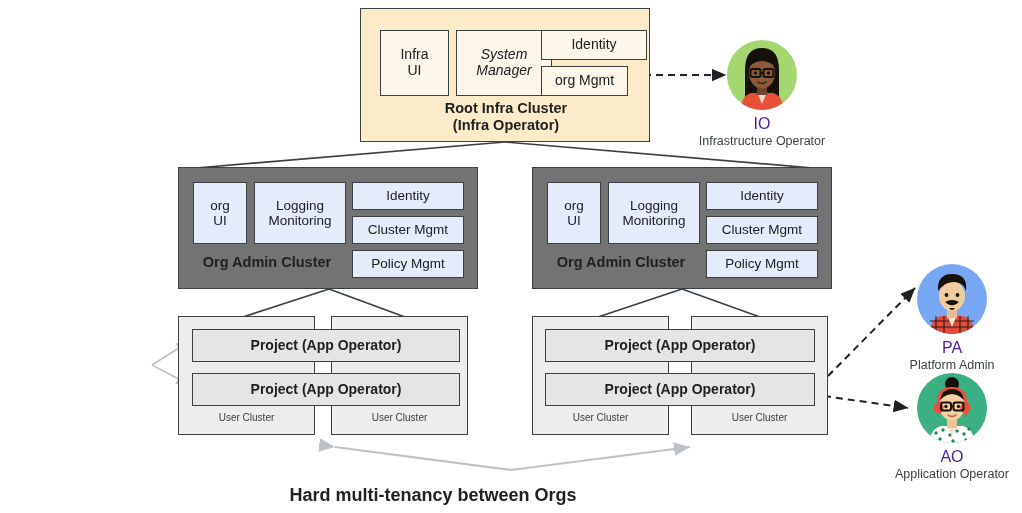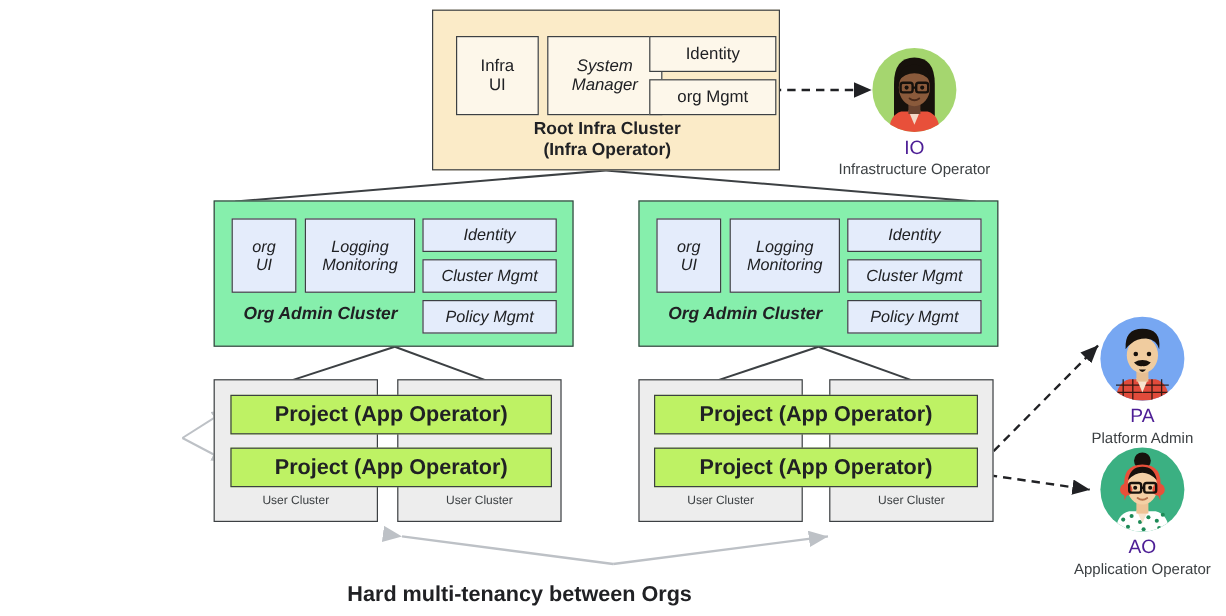--- a/index.html
+++ b/index.html
@@ -15,36 +15,36 @@
   svg#wires{position:absolute;left:0;top:0;width:1022px;height:513px;pointer-events:none;}
 
   .abs{position:absolute;box-sizing:border-box;}
 
   
   .group{
     border:1.6px solid #3c4043;
     box-sizing:border-box;
   }
   .grp-root{background:#FBEBC8;}
-  .grp-org{background:#86efac;font-style:italic;}
+  .grp-org{background:#737373;}
   .grp-user{background:#EDEDED;}
 
   .chip{
     position:absolute;
     box-sizing:border-box;
     border:1.6px solid #3c4043;
     display:flex;align-items:center;justify-content:center;
     text-align:center;
     line-height:1.12;
     white-space:pre-line;
   }
   .chip-root{background:#FDF7EA;font-size:14px;color:#202124;}
   .chip-org{background:#E4ECFB;font-size:13.5px;color:#202124;}
   .chip-proj{
-    background:#bef264;font-size:18px;font-weight:bold;color:#202124;
+    background:#e5e5e5;font-size:14px;font-weight:bold;color:#202124;
     border:1.6px solid #3c4043;
   }
 
   .grp-title{
     position:absolute;
     font-weight:bold;
     text-align:center;
     color:#202124;
     line-height:1.18;
     white-space:pre-line;
@@ -132,21 +132,21 @@
   <div class="abs group grp-root" style="left:360px;top:8px;width:290px;height:134px;">
 
     <div class="chip chip-root" style="left:19px;top:21px;width:69px;height:66px;">Infra
 UI</div>
 
     <div class="chip chip-root" style="left:95px;top:21px;width:96px;height:66px;font-style:italic;">System
 Manager</div>
 
     <div class="chip chip-root" style="left:180px;top:21px;width:106px;height:30px;">Identity</div>
 
-    <div class="chip chip-root" style="left:180px;top:57px;width:106px;height:30px;">org Mgmt</div>
+    <div class="chip chip-root" style="left:180px;top:57px;width:87px;height:30px;">org Mgmt</div>
 
     <div class="grp-title" style="left:0px;top:91px;width:290px;font-size:14.5px;">Root Infra Cluster
 (Infra Operator)</div>
   </div>
 
   <div class="abs group grp-org" style="left:178px;top:167px;width:300px;height:122px;">
 
     <div class="chip chip-org" style="left:14px;top:14px;width:54px;height:62px;">org
 UI</div>
 

